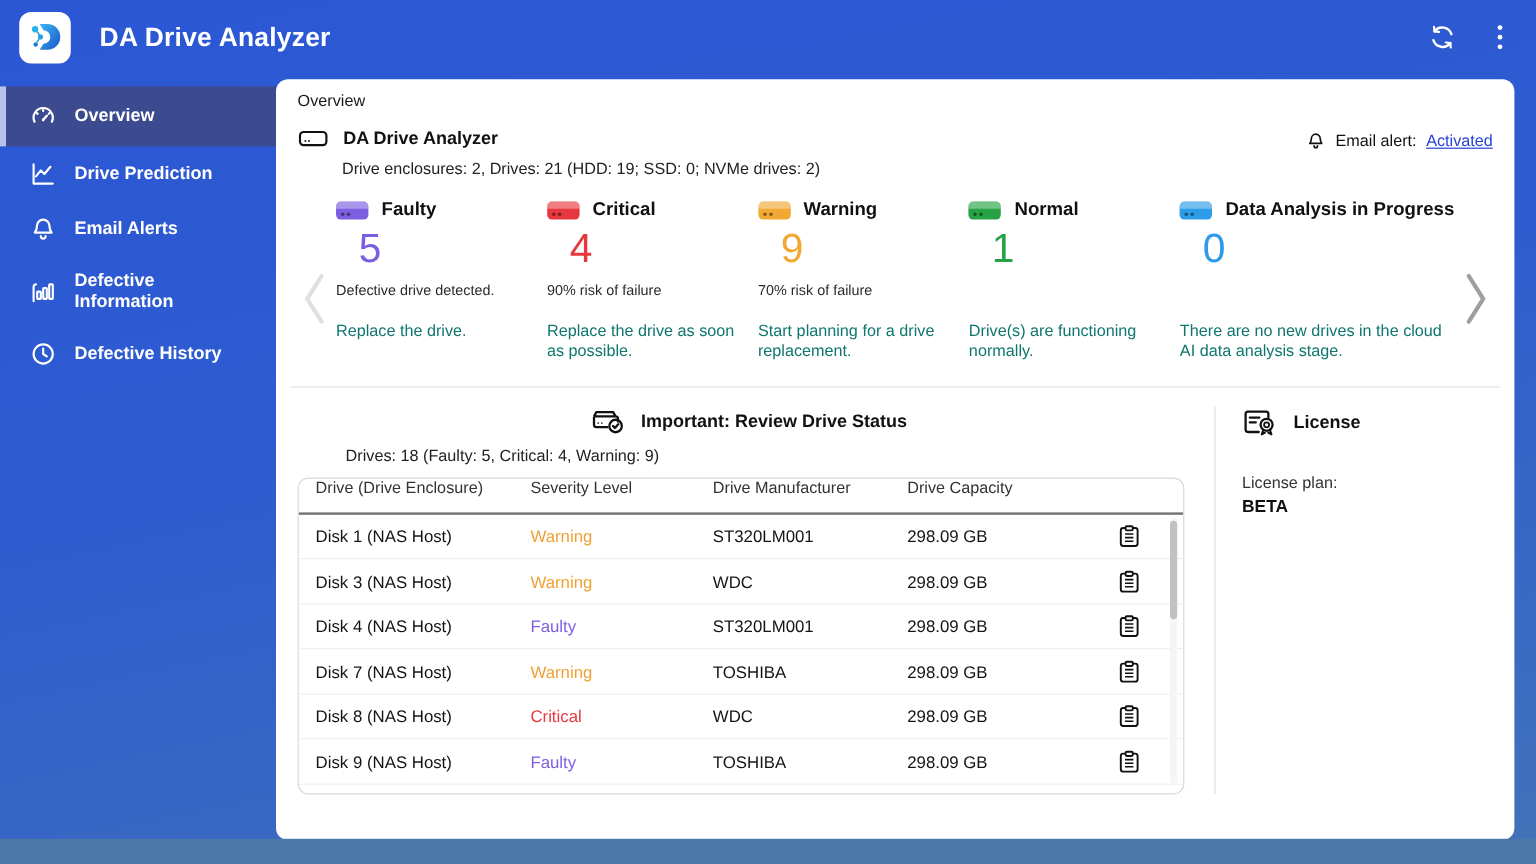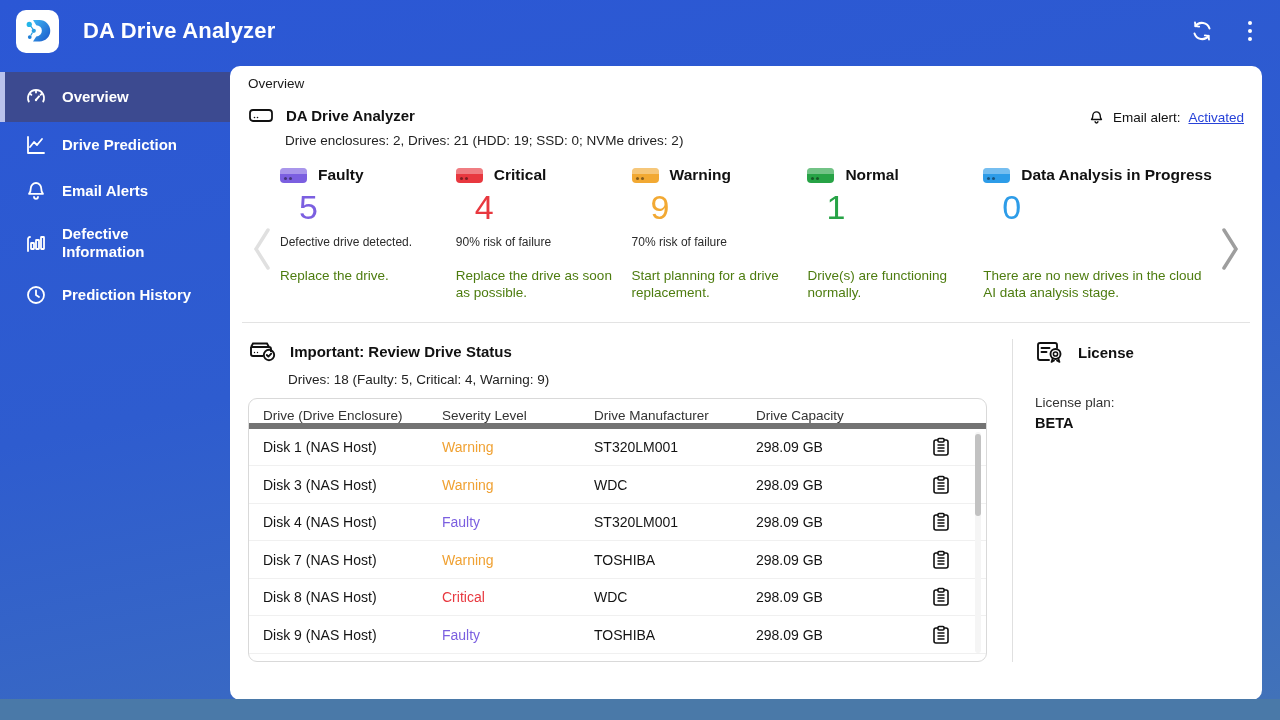--- a/index.html
+++ b/index.html
@@ -42,34 +42,34 @@
   .card { flex:1; min-width:0; }
   .card.wide { flex:1.45; }
   .card-head { display:flex; align-items:center; gap:11px; }
   .drive-glyph { width:27px; height:15px; border-radius:4px; position:relative; flex:0 0 auto; }
   .drive-glyph::after { content:""; position:absolute; left:0; right:0; top:0; height:45%; background:rgba(255,255,255,.35); border-radius:4px 4px 0 0; }
   .drive-glyph i { position:absolute; left:4px; bottom:3px; width:3px; height:3px; border-radius:50%; background:rgba(0,0,0,.45); }
   .drive-glyph i + i { left:9px; }
   .card-title { font-size:15.5px; font-weight:700; white-space:nowrap; }
   .card-count { font-size:34px; font-weight:400; margin:6px 0 0 19px; line-height:1.05; }
   .card-d1 { min-height:32px; margin-top:9px; font-size:12px; color:#2b2b2b; line-height:1.25; }
-  .card-d2 { font-size:13.5px; color:#4d7c0f; line-height:1.3; }
+  .card-d2 { font-size:13.5px; color:#0f766e; line-height:1.3; }
 
   .h-divider { border:none; border-top:1px solid #e3e3e3; margin:20px -6px 0 -6px; }
 
   
   .bottom { display:flex; margin-top:16px; }
   .bottom-left { width:752px; }
   .bottom-right { flex:1; border-left:1px solid #e0e0e0; margin-left:12px; padding-left:22px; }
-  .sec-head { display:flex; align-items:center; gap:12px; }
+  .sec-head { display:flex; align-items:center; gap:12px;justify-content:center; }
   .sec-title { font-size:15px; font-weight:700; }
   .sec-sub { font-size:13.5px; color:#222; margin:7px 0 0 40px; }
 
   .table { margin-top:11px; width:739px; height:264px; border:1px solid #d9d9d9; border-radius:9px; overflow:hidden; position:relative; background:#fff; }
-  .thead { display:flex; align-items:flex-end; height:30px; border-bottom:6px solid #737373; color:#333; font-size:13.5px; }
+  .thead { display:flex; align-items:flex-start; height:30px; border-bottom:2px solid #737373; color:#333; font-size:13.5px; }
   .trow { display:flex; align-items:center; height:37.5px; border-bottom:1px solid #f0f0f0; font-size:14px; color:#141414; }
   .tc1 { width:193px; padding-left:14px; } .tc2 { width:152px; } .tc3 { width:162px; } .tc4 { width:140px; }
   .tc5 { flex:1; display:flex; justify-content:center; }
   .clip-btn { cursor:pointer; display:flex; }
   .sb-track { position:absolute; right:5px; top:33px; bottom:8px; width:6px; border-radius:3px; background:#f5f5f5; }
   .sb-thumb { position:absolute; right:5px; top:35px; width:6px; height:82px; border-radius:3px; background:#c2c2c2; cursor:pointer; }
 
   .lic-head { display:flex; align-items:center; gap:13px; }
   .lic-label { font-size:13.5px; color:#333; }
   .lic-value { font-size:14.5px; font-weight:700; color:#111; margin-top:5px; }
@@ -146,21 +146,21 @@
       <rect x="12" y="9" width="3" height="9" rx="0.5"></rect>
       <rect x="17" y="6" width="3" height="12" rx="0.5"></rect>
     </svg>
     <span class="side-label">Defective Information</span>
   </div>
   <div class="side-item">
     <svg width="24" height="24" viewBox="0 0 24 24" fill="none" stroke="#fff" stroke-width="1.8" stroke-linecap="round" stroke-linejoin="round">
       <circle cx="12" cy="12" r="8"></circle>
       <path d="M12 7.5 V12 l3 2"></path>
     </svg>
-    <span class="side-label">Prediction History</span>
+    <span class="side-label">Defective History</span>
   </div>
 </div>
 
 <div class="panel">
   <div class="tab-label">Overview</div>
 
   <div class="head-row">
     <div class="head-left">
       <div class="title-line">
         <svg width="26" height="20" viewBox="0 0 26 20" fill="none" stroke="#111" stroke-width="1.8">

